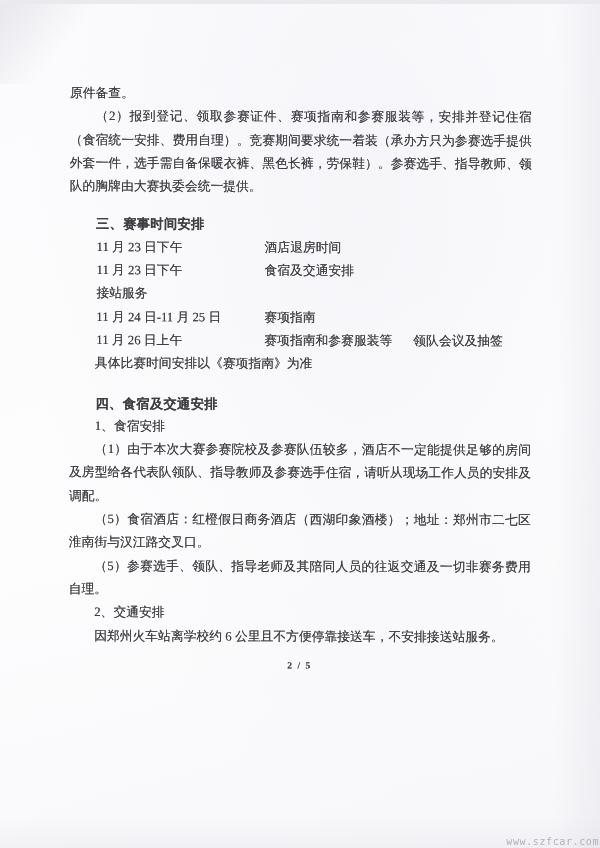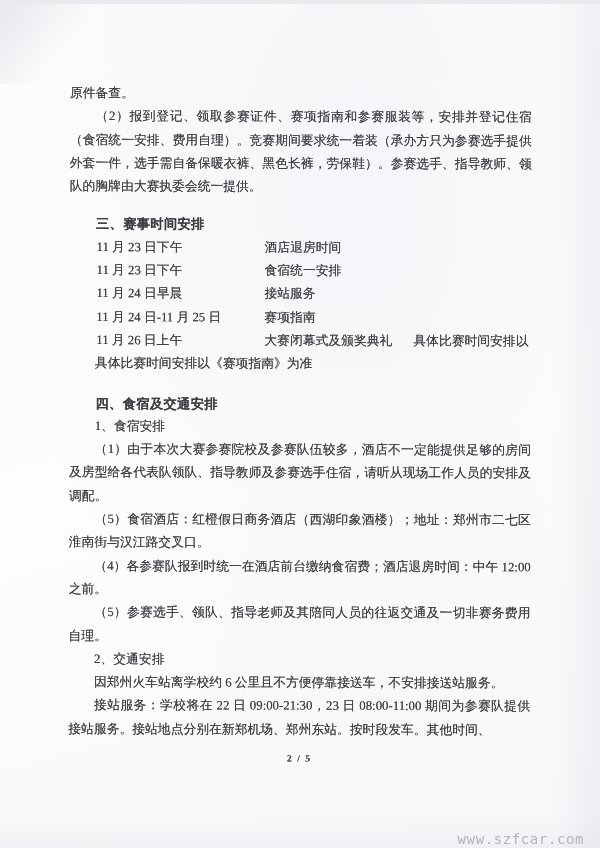--- a/index.html
+++ b/index.html
@@ -68,24 +68,24 @@
     margin-top: 6px;
     text-align: center;
     font-size: 9.5px;
     font-weight: 700;
     letter-spacing: 1.5px;
     color: #4a4a50;
     text-indent: 0;
   }
   .watermark {
     position: absolute;
-    right: 16px;
+    right: 1px;
     bottom: 5px;
     font-family: "DejaVu Sans Mono", monospace;
-    font-size: 14px;
+    font-size: 10px;
     letter-spacing: 0.6px;
     color: #b2b2bd;
     text-shadow: none;
   }
 </style>
 </head>
 <body>
 
 <div class="page">
   <div class="shade paper-tint"></div>
@@ -99,45 +99,42 @@
 
     <h3 class="sec sec3">三、赛事时间安排</h3>
 
     <div class="sched">
       <div class="srow">
         <span class="sdate">11 月 23 日下午</span>
         <span class="sevent">酒店退房时间</span>
       </div>
       <div class="srow">
         <span class="sdate">11 月 23 日下午</span>
-        <span class="sevent">食宿统一安排</span>
+        <span class="sevent">食宿及交通安排</span>
       </div>
       <div class="srow">
-        <span class="sdate">11 月 24 日早晨</span>
         <span class="sevent">接站服务</span>
       </div>
       <div class="srow">
         <span class="sdate">11 月 24 日-11 月 25 日</span>
         <span class="sevent">赛项指南</span>
       </div>
       <div class="srow">
         <span class="sdate">11 月 26 日上午</span>
-        <span class="sevent">大赛闭幕式及颁奖典礼</span>
-        <span class="snote">具体比赛时间安排以</span>
+        <span class="sevent">赛项指南和参赛服装等</span>
+        <span class="snote">领队会议及抽签</span>
       </div>
     </div>
     <p class="para">具体比赛时间安排以《赛项指南》为准</p>
 
     <h3 class="sec sec4">四、食宿及交通安排</h3>
     <p class="para">1、食宿安排</p>
     <p class="para">（1）由于本次大赛参赛院校及参赛队伍较多，酒店不一定能提供足够的房间及房型给各代表队领队、指导教师及参赛选手住宿，请听从现场工作人员的安排及调配。</p>
     <p class="para">（5）食宿酒店：红橙假日商务酒店（西湖印象酒楼）；地址：郑州市二七区淮南街与汉江路交叉口。</p>
-    <p class="para">（4）各参赛队报到时统一在酒店前台缴纳食宿费；酒店退房时间：中午 12:00 之前。</p>
     <p class="para">（5）参赛选手、领队、指导老师及其陪同人员的往返交通及一切非赛务费用自理。</p>
     <p class="para">2、交通安排</p>
     <p class="para">因郑州火车站离学校约 6 公里且不方便停靠接送车，不安排接送站服务。</p>
-    <p class="para">接站服务：学校将在 22 日 09:00-21:30，23 日 08:00-11:00 期间为参赛队提供接站服务。接站地点分别在新郑机场、郑州东站。按时段发车。其他时间、</p>
 
     <div class="pagenum">2 / 5</div>
   </div>
 
   <div class="watermark">www.szfcar.com</div>
 </div>
 
 </body></html>

